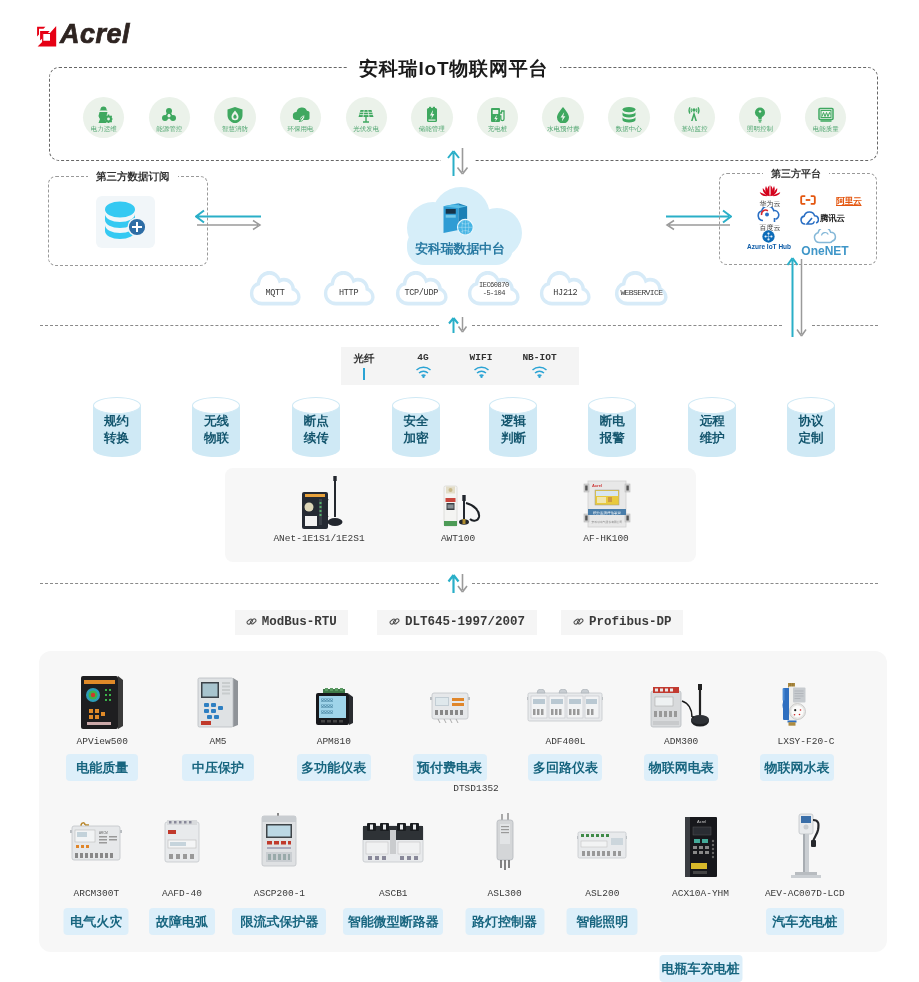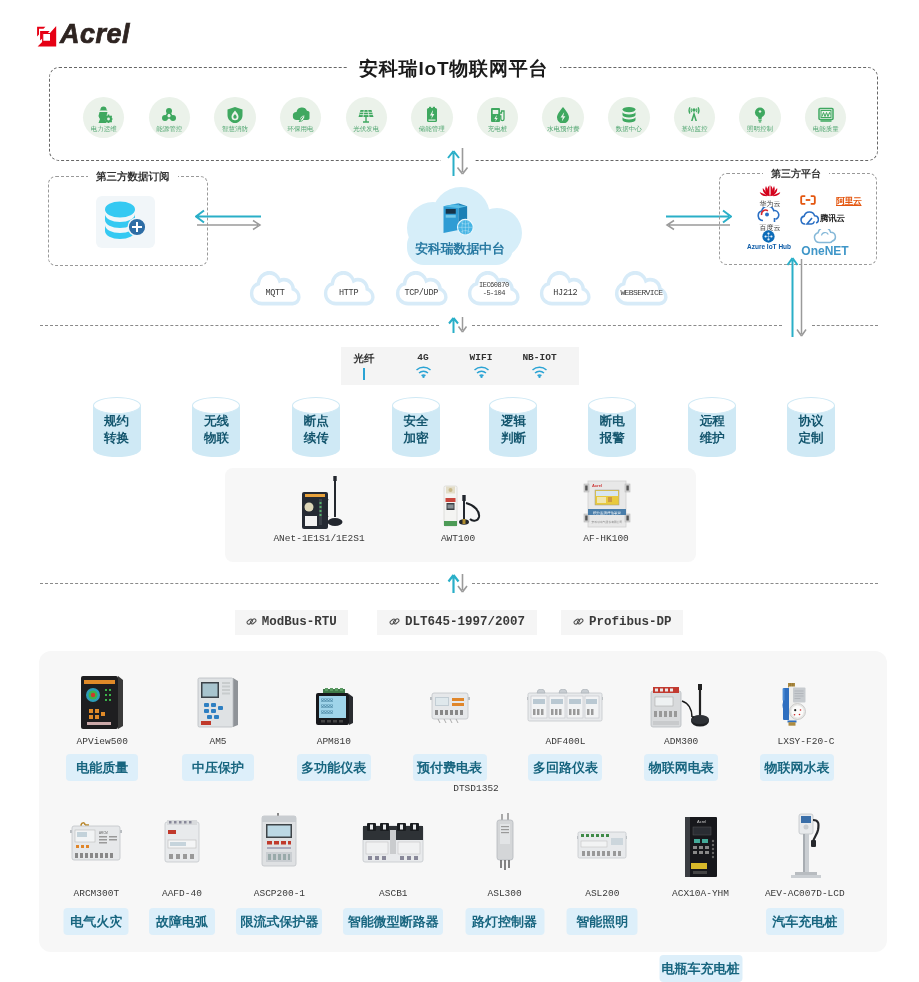--- a/index.html
+++ b/index.html
@@ -735,21 +735,21 @@
 <rect x="10" y="40" width="26" height="10" fill="#caced2"></rect>
 <g fill="#9aa">
             <rect x="12" y="42" width="3" height="6"></rect>
             <rect x="17" y="42" width="3" height="6"></rect>
             <rect x="22" y="42" width="3" height="6"></rect>
             <rect x="27" y="42" width="3" height="6"></rect>
             <rect x="32" y="42" width="2" height="6"></rect>
           </g>
 </svg></div>
   <div class="prod-label" style="left:279.4px;top:888px;">ASCP200-1</div>
-  <div class="bluechip" style="left:279.4px;top:908px;width:86px;">限流式保护器</div>
+  <div class="bluechip" style="left:279.4px;top:908px;width:94px;">限流式保护器</div>
   <div class="abs" style="left:361.3px;top:822px;"><svg width="64" height="44" viewBox="0 0 64 44">
 <rect x="2" y="4" width="60" height="36" rx="2" fill="#e8eaec" stroke="#c4c8cc" stroke-width="0.8"></rect>
 <rect x="2" y="4" width="60" height="14" fill="#2e3236"></rect>
 <g fill="#1a1d20">
             <rect x="6" y="1" width="9" height="8" rx="1"></rect>
             <rect x="19" y="1" width="9" height="8" rx="1"></rect>
             <rect x="36" y="1" width="9" height="8" rx="1"></rect>
             <rect x="49" y="1" width="9" height="8" rx="1"></rect>
           </g>
 <g fill="#e8eaec">

